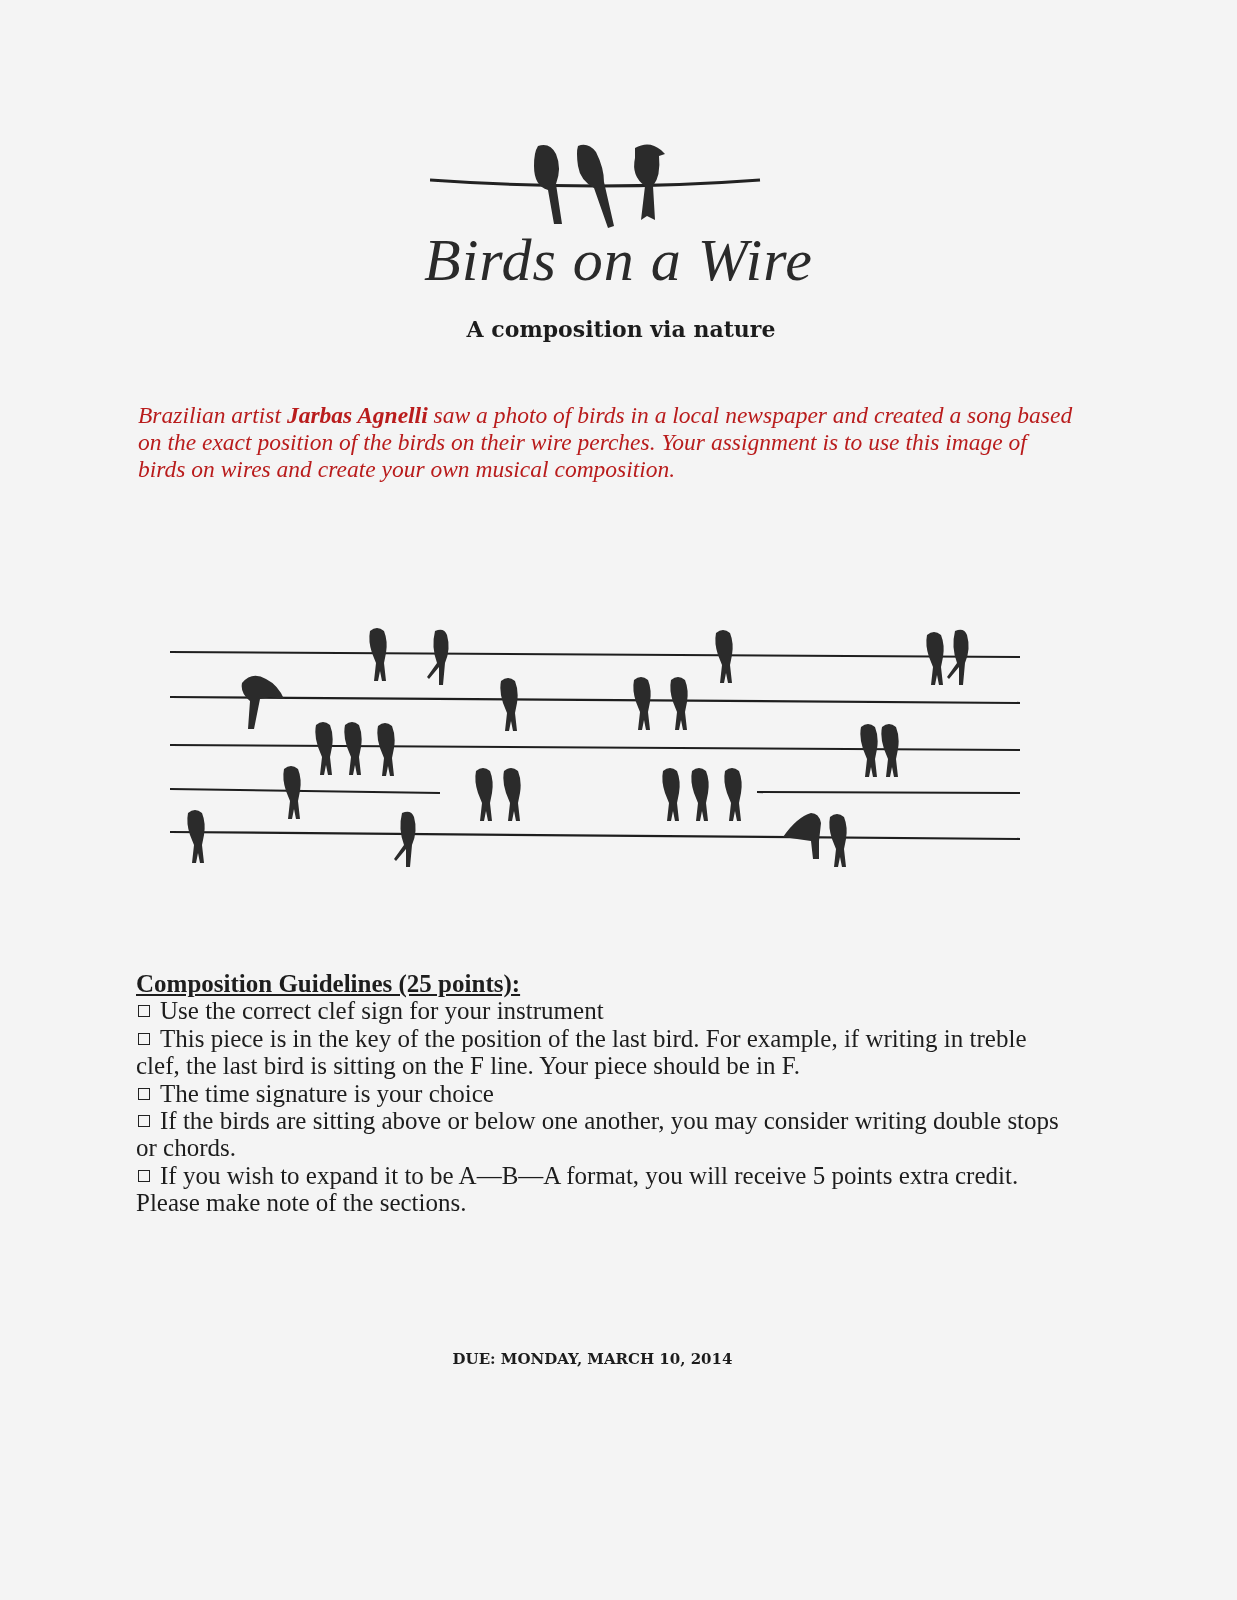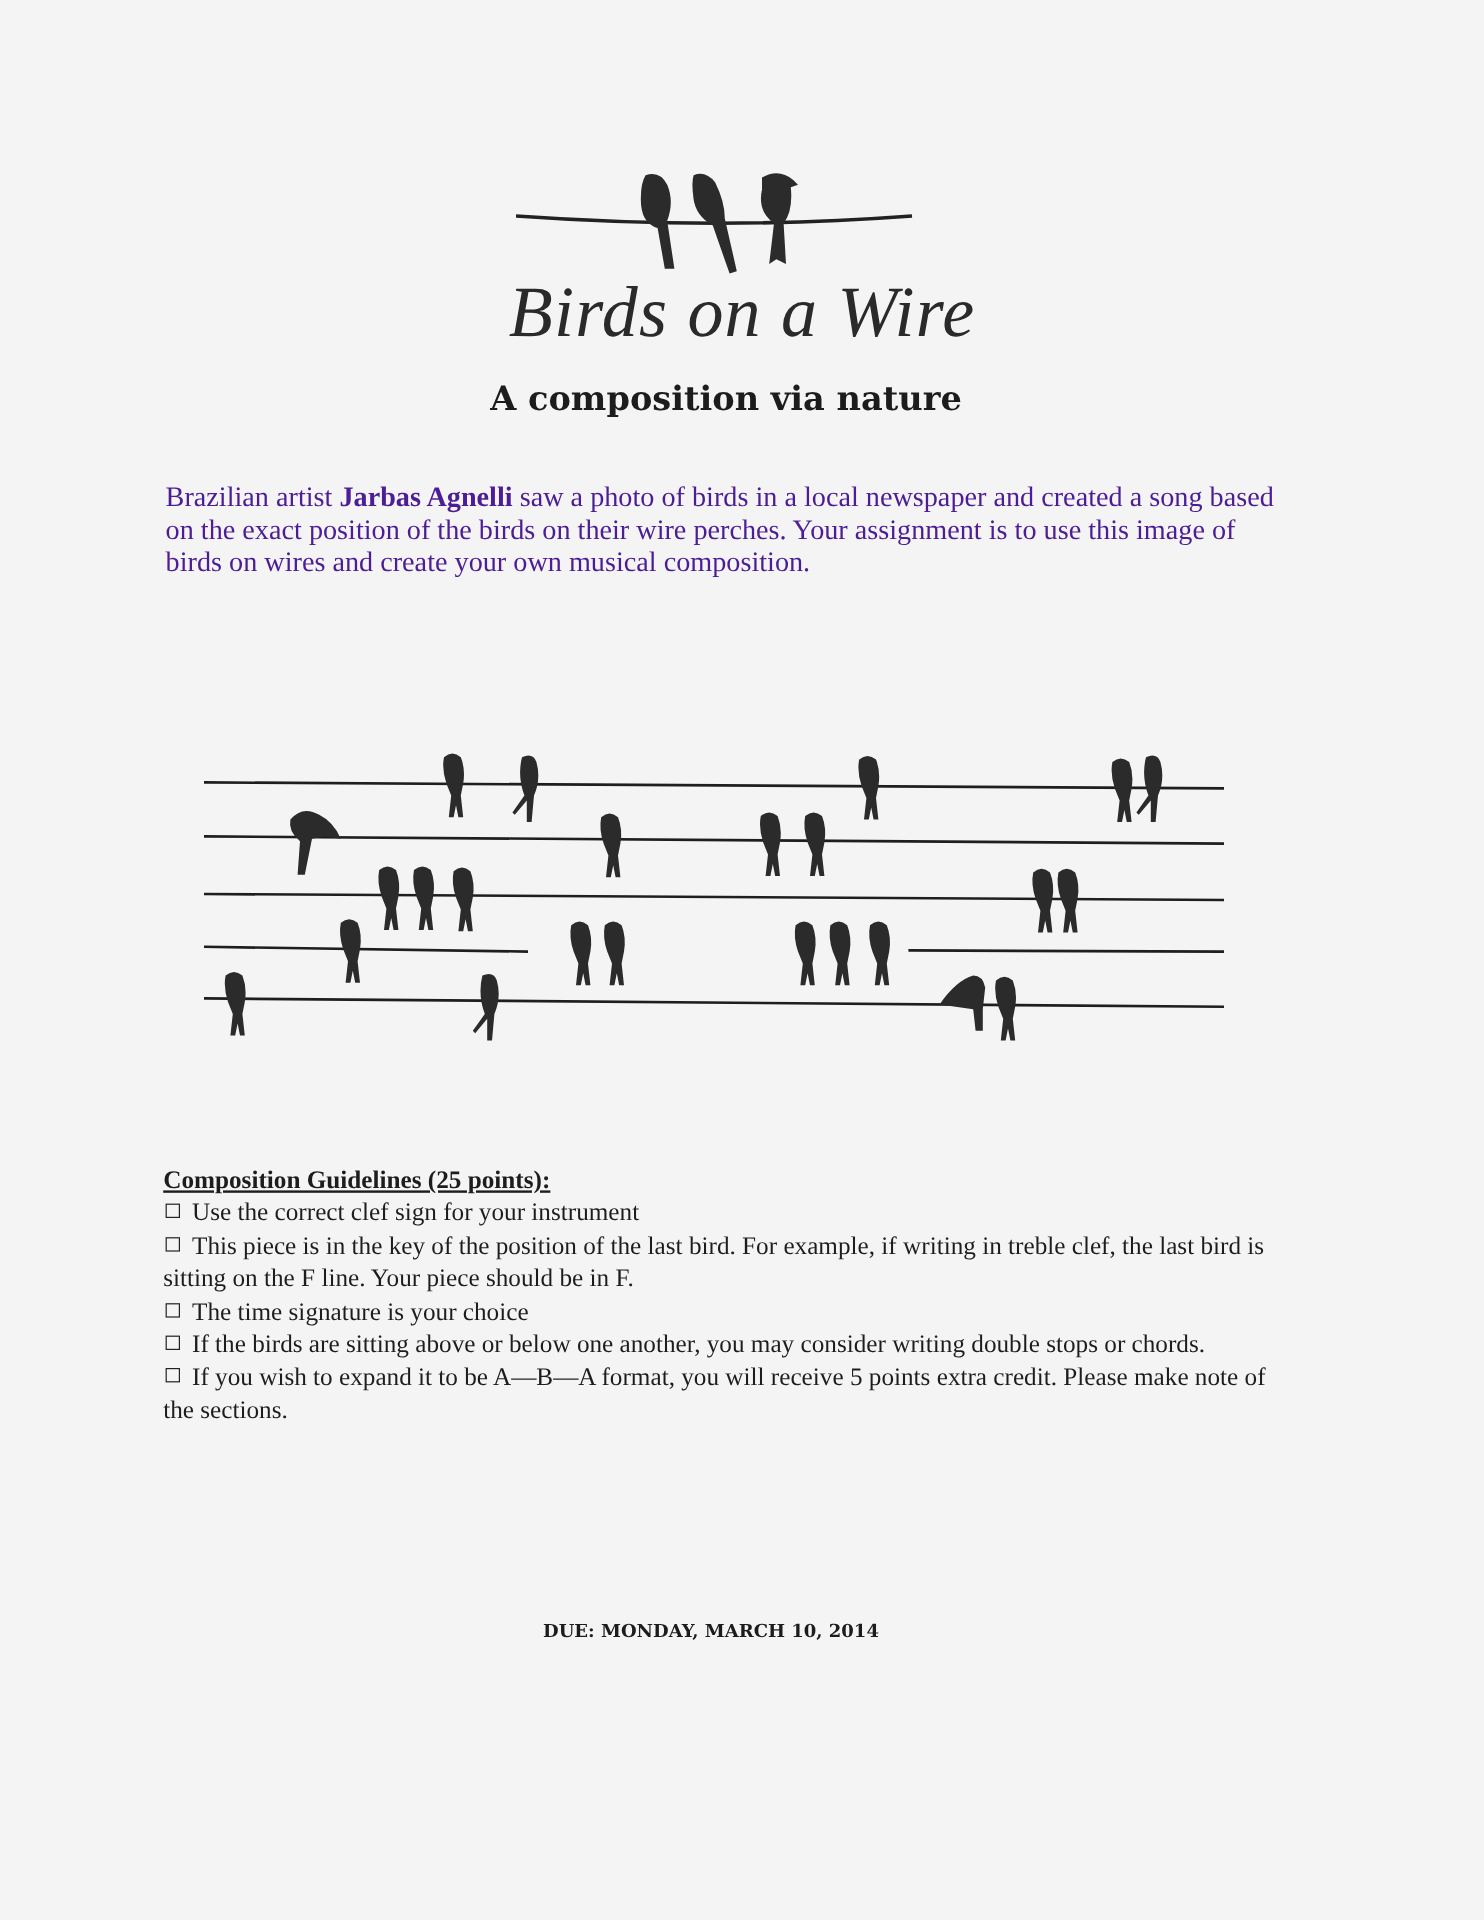--- a/index.html
+++ b/index.html
@@ -14,32 +14,33 @@
   .abs { position: absolute; }
   .logo { left: 430px; top: 140px; width: 340px; height: 100px; }
   .title {
     left: 0; width: 1237px; top: 226px; text-align: center;
     font-family: "Liberation Serif", serif; font-style: italic;
     font-size: 60px; letter-spacing: 1px; color: #2a2a2a;
   }
   .subtitle {
     left: 0; width: 1210px; top: 316px; text-align: center;
     font-family: "DejaVu Serif", serif; font-weight: bold;
-    font-size: 28px; color: #1c1c1c;
+    font-size: 22px; color: #1c1c1c; padding-left: 16px;
   }
   .intro {
     left: 138px; width: 940px; top: 402px;
     font-family: "Liberation Serif", serif; font-size: 23.5px; line-height: 27px;
-    color: #4c1d95;
+    color: #b91c1c;
+    font-style: italic;
   }
   .intro b { font-weight: bold; }
   .wires { left: 165px; top: 615px; width: 870px; height: 270px; }
   .guidelines {
     left: 136px; width: 930px; top: 970px;
-    font-family: "Liberation Serif", serif; font-size: 21px; line-height: 27.4px;
+    font-family: "Liberation Serif", serif; font-size: 25px; line-height: 27.4px;
     color: #1d1d1d;
   }
   .guidelines .heading { font-weight: bold; text-decoration: underline; }
   .guidelines .item { display: block; }
   .box {
     display: inline-block; width: 10px; height: 10px; border: 1.3px solid #222;
     margin-right: 10px; margin-left: 2px; vertical-align: 2px;
   }
   .due {
     left: 0; width: 1185px; top: 1350px; text-align: center;

